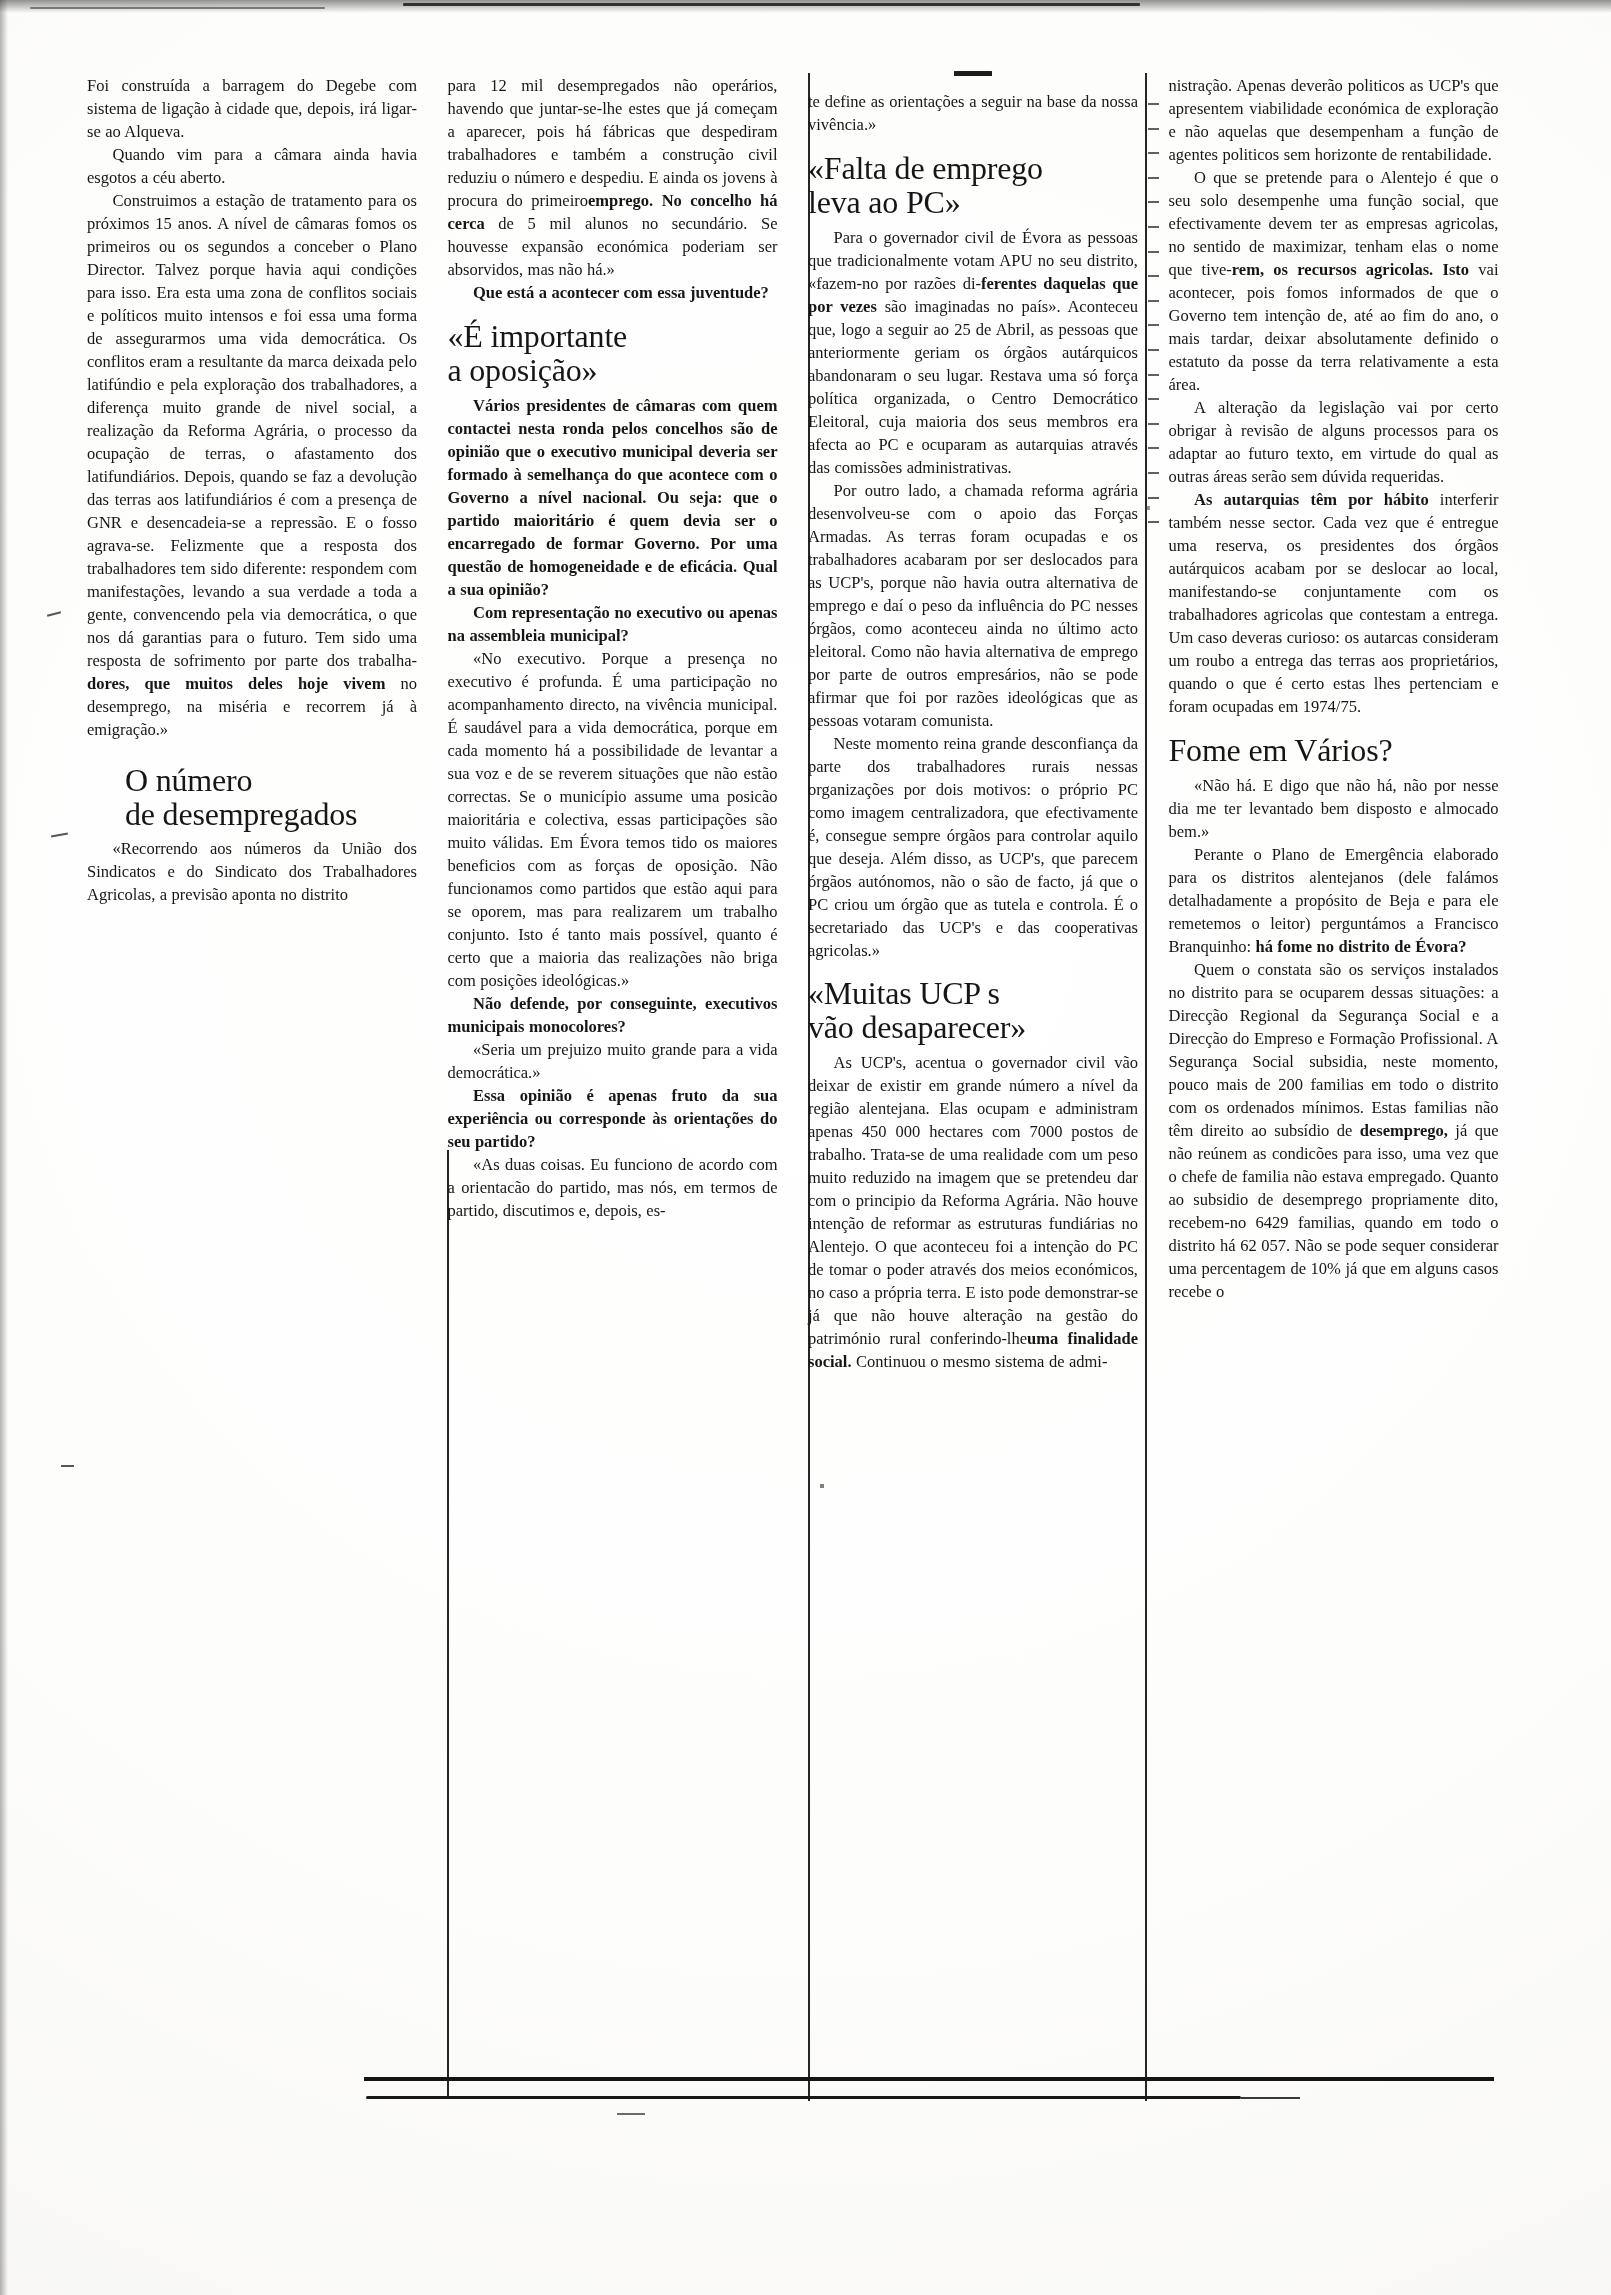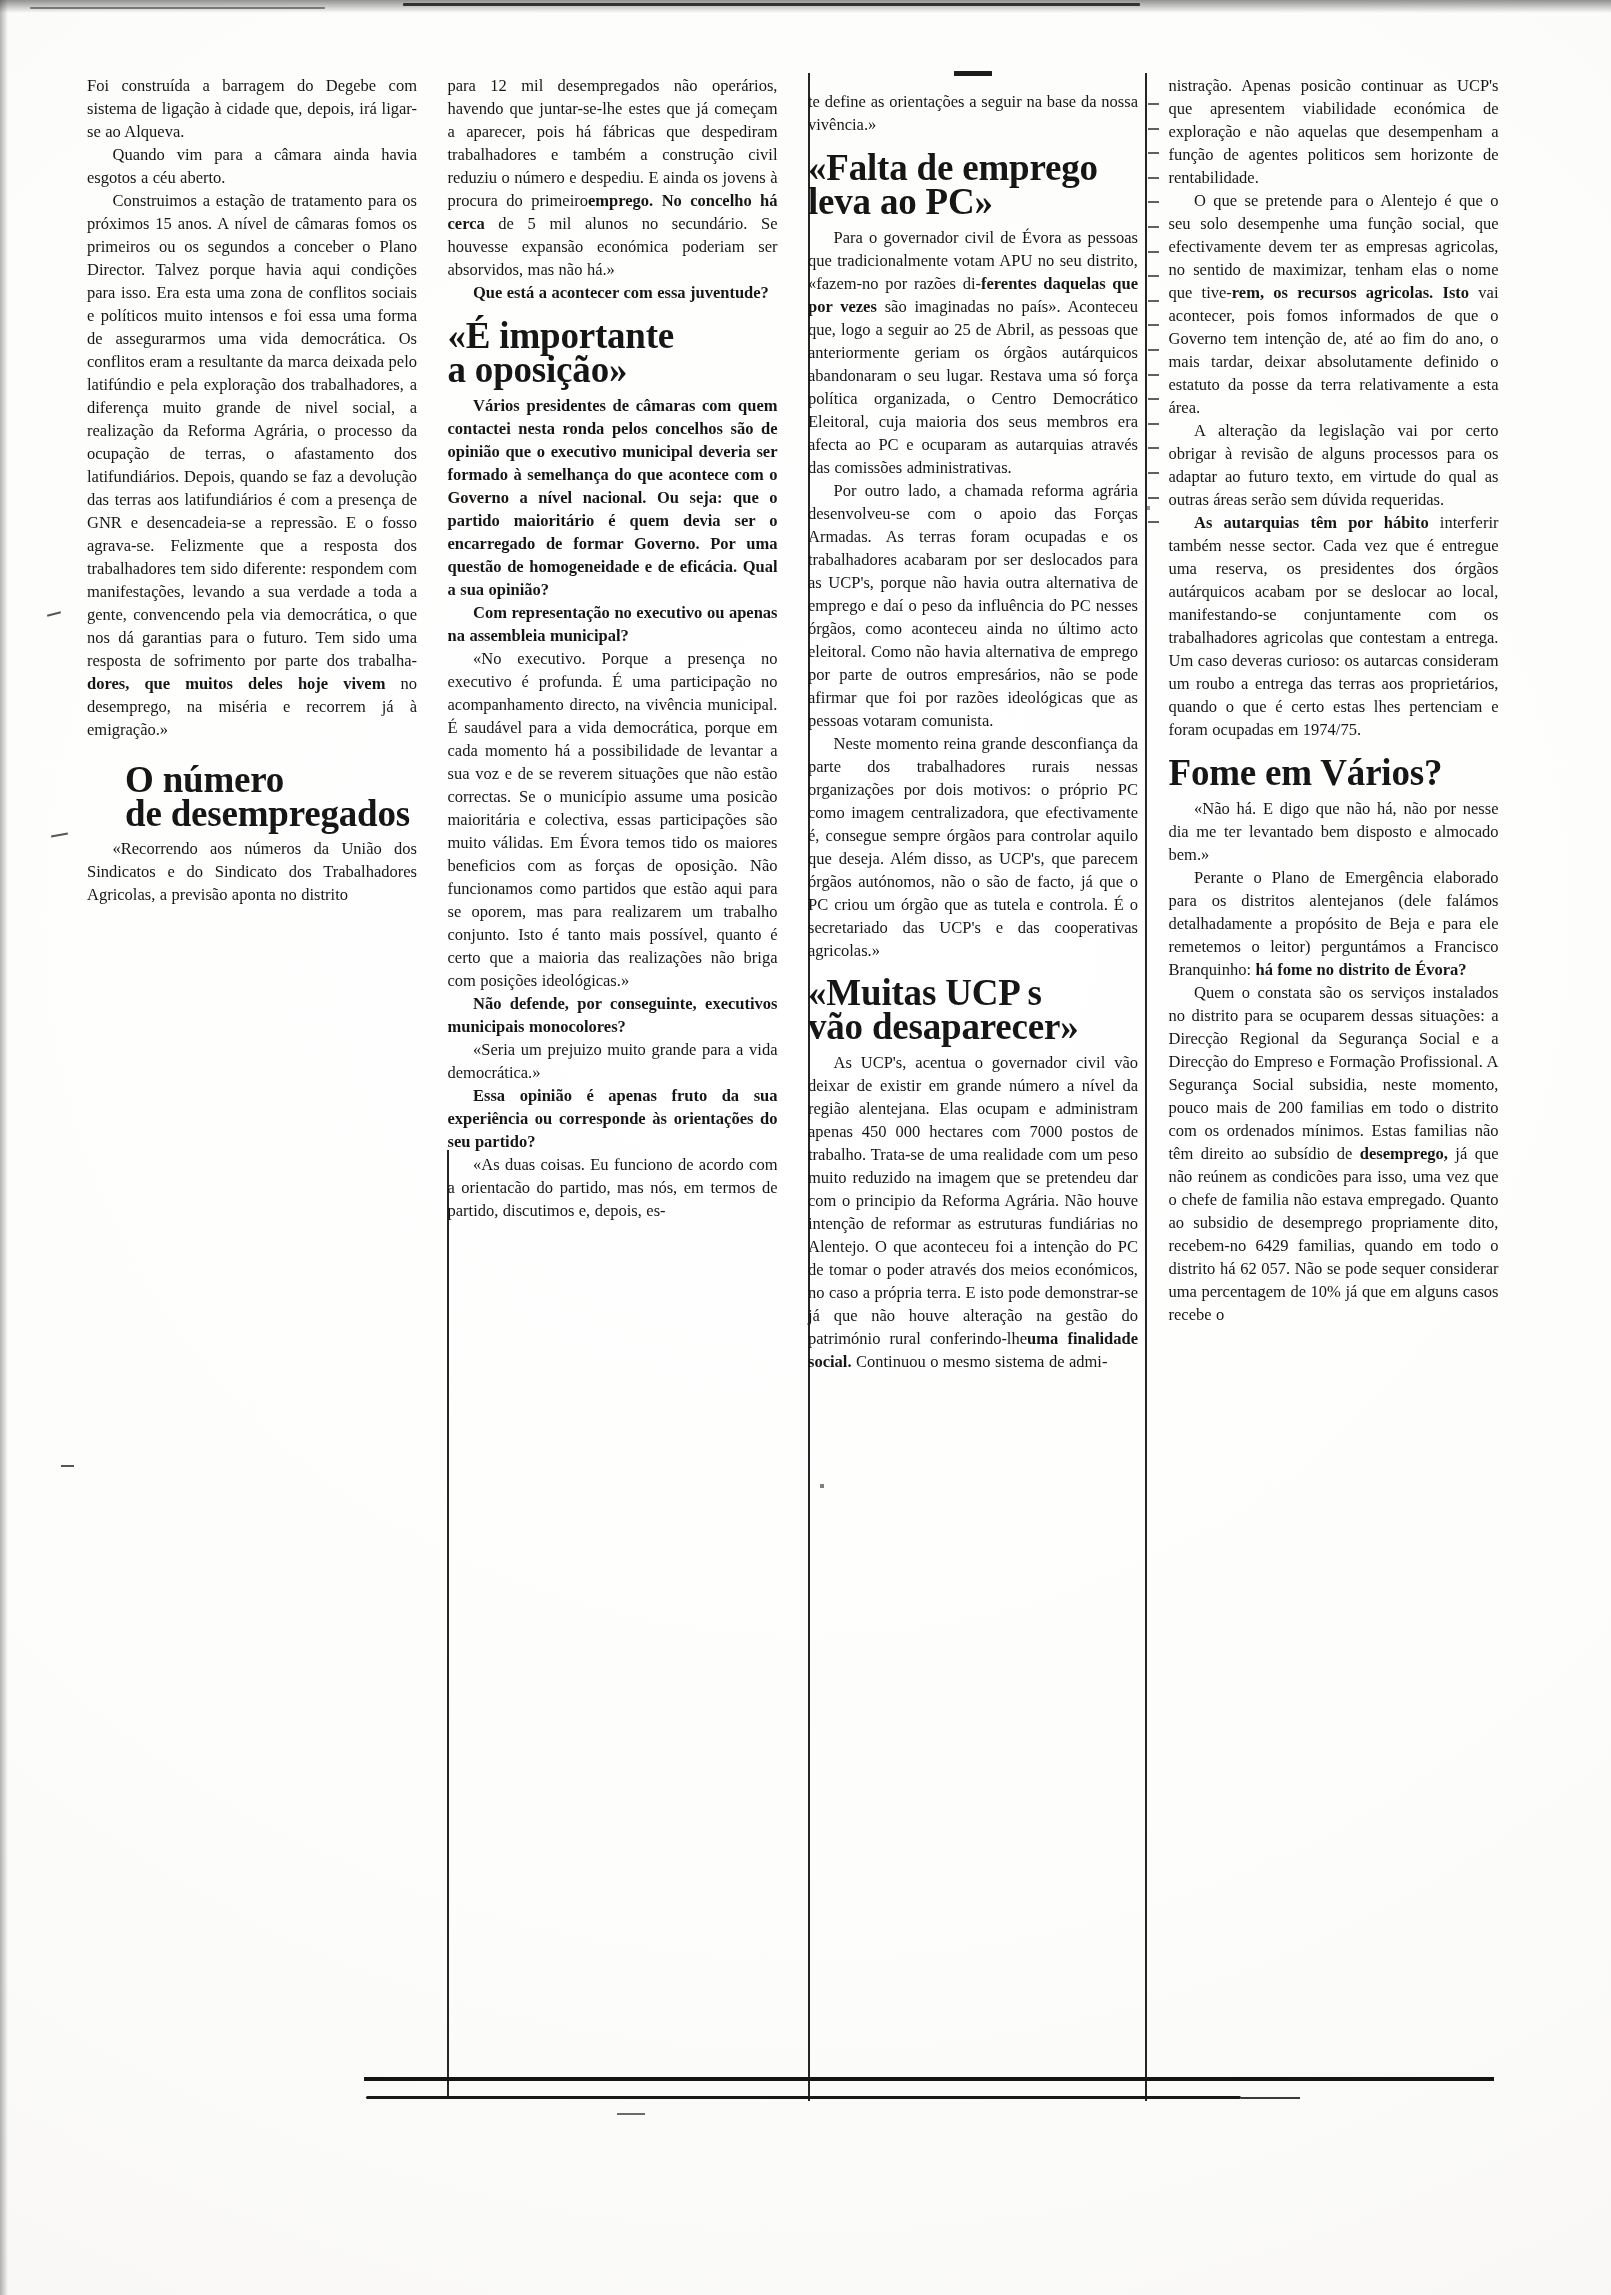--- a/index.html
+++ b/index.html
@@ -95,23 +95,23 @@
   p.q {
     font-weight: bold;
   }
   
   p.a { font-weight: normal; }
 
   
   b.inl { font-weight: bold; }
 
   h2.subhead {
-    font-size: 37px;
+    font-size: 32px;
     line-height: 34px;
-    font-weight: bold;
+    font-weight: normal;
     margin: 14.7px 0 6.9px 0;
     text-indent: 0;
     letter-spacing: -0.2px;
   }
   h2.subhead.sp-top { margin-top: 21.6px; margin-left: 38px; }
 
   
   .col-dash {
     width: 38px;
     height: 4.4px;
@@ -252,21 +252,21 @@
 
       <p class="a">Por outro lado, a chamada reforma agrária desenvolveu-se com o apoio das Forças Armadas. As terras foram ocupadas e os trabalhadores acabaram por ser deslocados para as UCP's, porque não havia outra alternativa de emprego e daí o peso da influência do PC nesses órgãos, como aconteceu ainda no último acto eleitoral. Como não havia alternativa de emprego por parte de outros empresários, não se pode afirmar que foi por razões ideológicas que as pessoas votaram comunista.</p>
       <p class="a">Neste momento reina grande desconfiança da parte dos trabalhadores rurais nessas organizações por dois motivos: o próprio PC como imagem centralizadora, que efectivamente é, consegue sempre órgãos para controlar aquilo que deseja. Além disso, as UCP's, que parecem órgãos autónomos, não o são de facto, já que o PC criou um órgão que as tutela e controla. É o secretariado das UCP's e das cooperativas agricolas.»</p>
 
       <h2 class="subhead">«Muitas UCP s<br>vão desaparecer»</h2>
 
       <p class="a"><span>As UCP's, acentua o governador civil vão deixar de existir em grande número a nível da região alentejana. Elas ocupam e administram apenas 450 000 hectares com 7000 postos de trabalho. Trata-se de uma realidade com um peso muito reduzido na imagem que se pretendeu dar com o principio da Reforma Agrária. Não houve intenção de reformar as estruturas fundiárias no Alentejo. O que aconteceu foi a intenção do PC de tomar o poder através dos meios económicos, no caso a própria terra. E isto pode demonstrar-se já que não houve alteração na gestão do património rural conferindo-lhe</span><b class="inl">uma finalidade social.</b><span> Continuou o mesmo sistema de admi-</span></p>
     </div>
 
     <div class="col last">
-      <p class="a noindent">nistração. Apenas posicão continuar as UCP's que apresentem viabilidade económica de exploração e não aquelas que desempenham a função de agentes politicos sem horizonte de rentabilidade.</p>
+      <p class="a noindent">nistração. Apenas deverão politicos as UCP's que apresentem viabilidade económica de exploração e não aquelas que desempenham a função de agentes politicos sem horizonte de rentabilidade.</p>
 
       <p class="a"><span>O que se pretende para o Alentejo é que o seu solo desempenhe uma função social, que efectivamente devem ter as empresas agricolas, no sentido de maximizar, tenham elas o nome que tive-</span><b class="inl">rem, os recursos agricolas. Isto</b><span> vai acontecer, pois fomos informados de que o Governo tem intenção de, até ao fim do ano, o mais tardar, deixar absolutamente definido o estatuto da posse da terra relativamente a esta área.</span></p>
 
       <p class="a">A alteração da legislação vai por certo obrigar à revisão de alguns processos para os adaptar ao futuro texto, em virtude do qual as outras áreas serão sem dúvida requeridas.</p>
 
       <p class="a"><b class="inl">As autarquias têm por hábito</b><span> interferir também nesse sector. Cada vez que é entregue uma reserva, os presidentes dos órgãos autárquicos acabam por se deslocar ao local, manifestando-se conjuntamente com os trabalhadores agricolas que contestam a entrega. Um caso deveras curioso: os autarcas consideram um roubo a entrega das terras aos proprietários, quando o que é certo estas lhes pertenciam e foram ocupadas em 1974/75.</span></p>
 
       <h2 class="subhead">Fome em Vários?</h2>
 
       <p class="a">«Não há. E digo que não há, não por nesse dia me ter levantado bem disposto e almocado bem.»</p>

